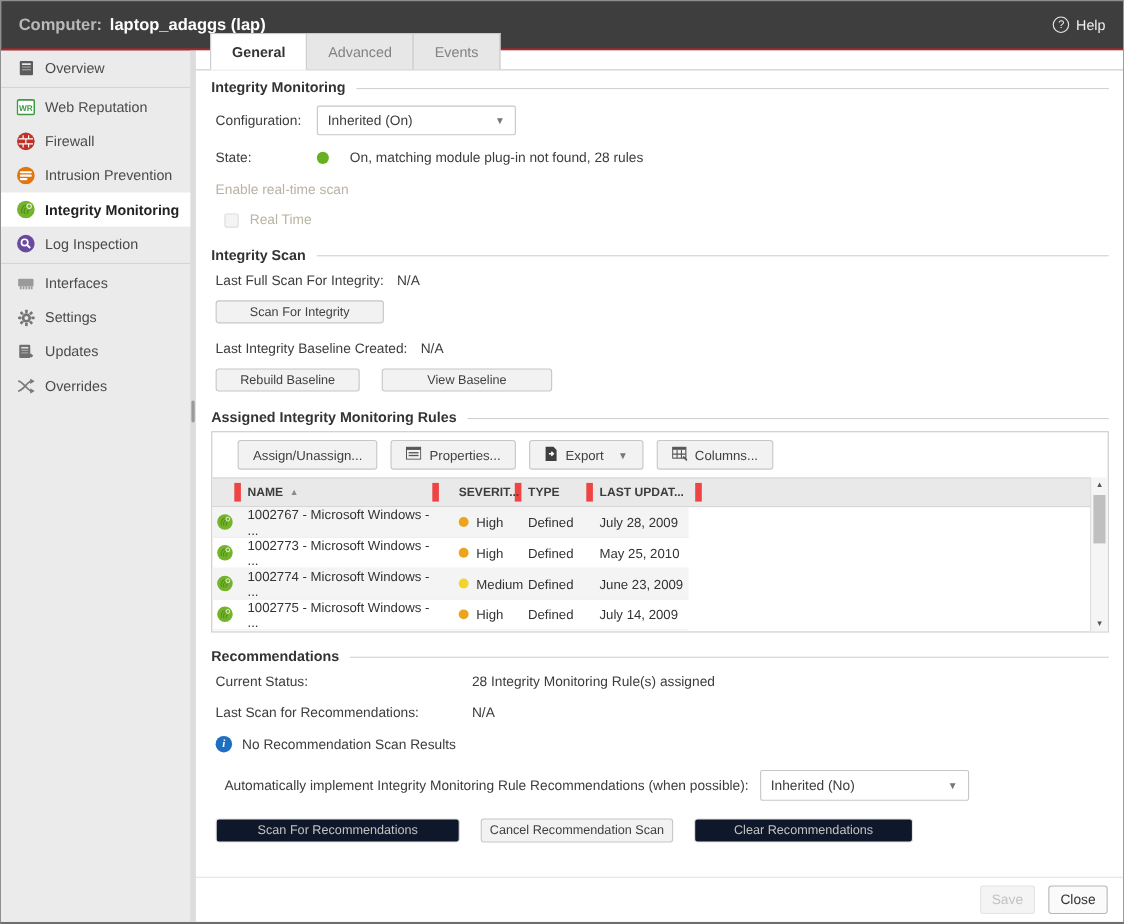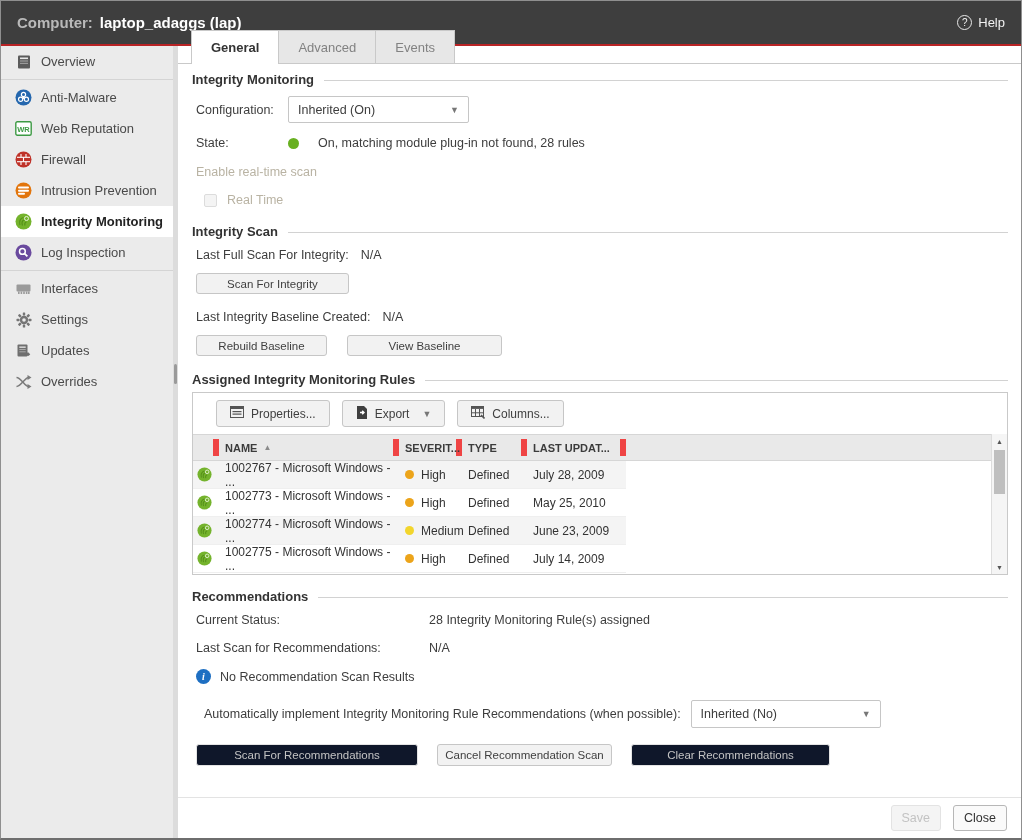--- a/index.html
+++ b/index.html
@@ -58,21 +58,21 @@
   .rules-toolbar { display:flex; align-items:center; gap:12px; padding:7px 8px 7px 23px; }
   .tbtn { display:inline-flex; align-items:center; gap:7px; background:#f2f2f2; border:1px solid #c6c6c6; border-radius:3px; height:27px; padding:0 13px; font-size:12px; color:#3f3f3f; cursor:pointer; }
   .tbtn svg { flex:none; }
   .grid { display:flex; }
   .grid-main { flex:1; min-width:0; }
   .ghead { display:flex; background:#e9e9e9; border-top:1px solid #d6d6d6; border-bottom:1px solid #d6d6d6; height:27px; align-items:center; font-size:11px; font-weight:bold; color:#3c3c3c; }
   .gh { padding-left:6px; border-right:6px solid #ef4444; height:17px; display:flex; align-items:center; }
   .gh:last-child { border-right:none; }
   .c-icon { width:26px; flex:none; padding-left:0; }
   .c-name { width:180px; flex:none; }
-  .c-sev  { width:63px; flex:none; }
+  .c-sev  { width:63px; flex:none;margin-left:12px; }
   .c-type { width:65px; flex:none; }
   .c-date { width:99px; flex:none; }
   .c-fill { flex:1; border-right:none; }
   .sort-arrow { font-size:8px; color:#8a8a8a; margin-left:6px; }
   .grow { display:flex; align-items:center; height:28px; font-size:12px; color:#333; cursor:pointer; }
   .grow .stripe { display:flex; align-items:center; height:100%; width:433px; border-bottom:1px solid #efefef; }
   .grow:nth-child(odd) .stripe { background:#f4f4f4; }
   .gcell { padding-left:6px; display:flex; align-items:center; }
   .sevdot { width:9px; height:9px; border-radius:50%; margin-right:7px; flex:none; }
   .gbody { min-height:112px; }
@@ -118,32 +118,20 @@
               <svg width="16" height="16" viewBox="0 0 16 16">
                 <rect x="2" y="1.5" width="12" height="13" rx="1" fill="#5b5b5b"></rect>
                 <rect x="4" y="3.5" width="8" height="1.6" fill="#e8e8e8"></rect>
                 <rect x="4" y="6.4" width="8" height="1.2" fill="#9a9a9a"></rect>
                 <rect x="4" y="8.8" width="8" height="1.2" fill="#9a9a9a"></rect>
               </svg>
             </span>
             <span>Overview</span>
           </div>
           <div class="side-div"></div>
-          <div class="side-item">
-            <span class="s-icon">
-              <svg width="17" height="17" viewBox="0 0 17 17">
-                <circle cx="8.5" cy="8.5" r="8" fill="#2567ae"></circle>
-                <circle cx="8.5" cy="5.4" r="2.1" fill="none" stroke="#fff" stroke-width="1.2"></circle>
-                <circle cx="5.6" cy="10.3" r="2.1" fill="none" stroke="#fff" stroke-width="1.2"></circle>
-                <circle cx="11.4" cy="10.3" r="2.1" fill="none" stroke="#fff" stroke-width="1.2"></circle>
-                <circle cx="8.5" cy="8.7" r="1.2" fill="#fff"></circle>
-              </svg>
-            </span>
-            <span>Anti-Malware</span>
-          </div>
           <div class="side-item">
             <span class="s-icon">
               <svg width="17" height="15" viewBox="0 0 17 15">
                 <rect x="0.8" y="0.8" width="15.4" height="13.4" rx="1.5" fill="#fff" stroke="#3d9a44" stroke-width="1.4"></rect>
                 <text x="8.5" y="10.6" text-anchor="middle" font-size="7.5" font-weight="bold" fill="#3d9a44" font-family="Liberation Sans, sans-serif">WR</text>
               </svg>
             </span>
             <span>Web Reputation</span>
           </div>
           <div class="side-item">
@@ -317,20 +305,23 @@
           <button class="btn" style="width:131px;">Rebuild Baseline</button>
           <button class="btn" style="width:155px;">View Baseline</button>
         </div>
 
         <div class="sec-head" style="margin-bottom:5px;">
           <span>Assigned Integrity Monitoring Rules</span>
             <span class="sec-line"></span>
         </div>
         <div class="rules-box">
           <div class="rules-toolbar">
+            <button class="tbtn">
+              <span>Assign/Unassign...</span>
+            </button>
             <button class="tbtn">
               <span><svg width="14" height="12" viewBox="0 0 14 12">
                     <rect x="0.5" y="0.5" width="13" height="11" fill="none" stroke="#555"></rect>
                     <rect x="0.5" y="0.5" width="13" height="2.5" fill="#555"></rect>
                     <rect x="2.5" y="5" width="9" height="1.2" fill="#555"></rect>
                     <rect x="2.5" y="7.5" width="9" height="1.2" fill="#555"></rect>
                   </svg></span>
               <span>Properties...</span>
             </button>
             <button class="tbtn">

